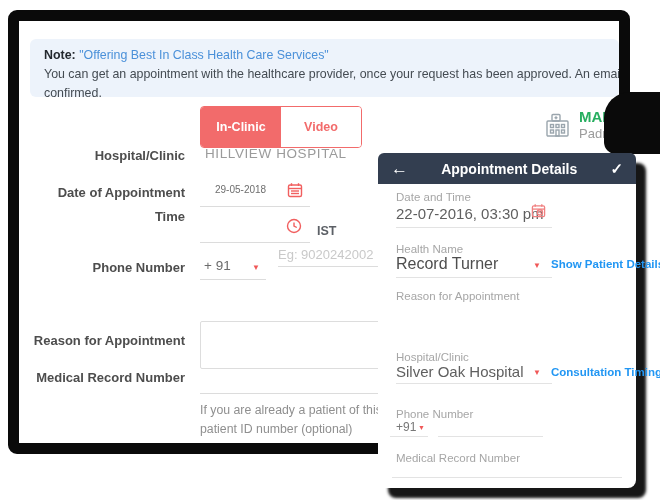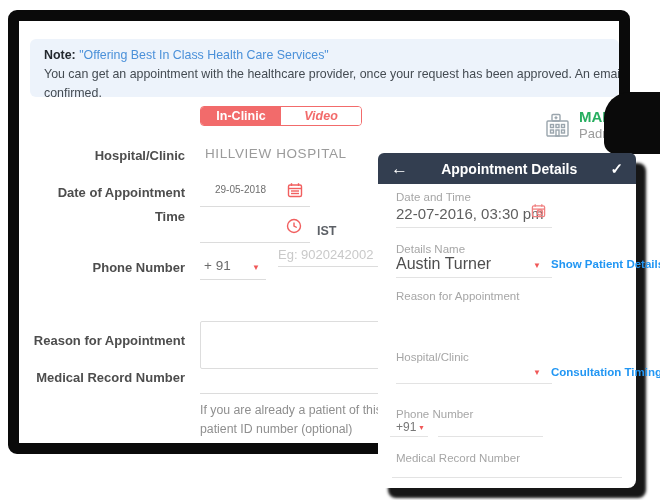--- a/index.html
+++ b/index.html
@@ -25,27 +25,27 @@
   .note-label { font-weight:700; color:#23282e; }
   .note-link { color:#4a90d9; text-decoration:none; }
   .note-body { white-space:nowrap; }
 
   .f-label {
     position:absolute; left:0; width:166px; text-align:right;
     font-size:13px; font-weight:700; color:#4d4d4d;
   }
 
   .seg-toggle {
-    position:absolute; left:181px; top:85px; width:162px; height:20px;
+    position:absolute; left:181px; top:85px; width:162px; height:42px;
     border:1px solid #f26b6b; border-radius:4px; display:flex; overflow:hidden; background:#fff;
   }
   .seg-btn { flex:1; display:flex; align-items:center; justify-content:center;
     font-size:12.5px; font-weight:600; cursor:pointer; }
   .seg-btn.sel { background:#f26b6b; color:#fff; }
-  .seg-btn.unsel { background:#fff; color:#f26b6b;font-style:italic; }
+  .seg-btn.unsel { background:#fff; color:#f26b6b; }
 
   .hospital-val { position:absolute; left:186px; top:125px; font-size:13.5px;
     color:#9b9b9b; letter-spacing:0.6px; }
   .date-val { position:absolute; left:196px; top:163px; font-size:10px; color:#6e6e6e; }
   .u-line { position:absolute; height:1px; background:#dcdcdc; }
   .icon-abs { position:absolute; }
   .ist { position:absolute; left:298px; top:203px; font-size:12.5px; font-weight:700; color:#5c6066; }
 
   .cc-text { position:absolute; left:185px; top:237px; font-size:13.5px; color:#6b6b6b; }
   .tri { color:#f05858; font-size:8px; line-height:8px; }
@@ -206,29 +206,30 @@
         <rect x="1.5" y="3" width="13" height="11.5" rx="1.5"></rect>
         <line x1="1.5" y1="6.5" x2="14.5" y2="6.5"></line>
         <line x1="4.5" y1="1.2" x2="4.5" y2="4"></line>
         <line x1="11.5" y1="1.2" x2="11.5" y2="4"></line>
         <circle cx="9.5" cy="10" r="2.8"></circle>
         <polyline points="9.5,8.6 9.5,10 10.7,10.7"></polyline>
       </svg>
     </span>
     <div class="m-uline" style="left:18px; top:74px; width:156px;"></div>
 
-    <div class="m-label" style="top:90px;">Details Name</div>
-    <div class="m-value" style="top:102px; font-size:16px; color:#4e4e4e;">Austin Turner</div>
+    <div class="m-label" style="top:90px;">Health Name</div>
+    <div class="m-value" style="top:102px; font-size:16px; color:#4e4e4e;">Record Turner</div>
     <span class="tri tri-abs" style="left:155px; top:109px;">▼</span>
     <div class="m-uline" style="left:18px; top:124px; width:156px;"></div>
     <a class="m-link" href="#" style="left:173px; top:105px;">Show Patient Details</a>
 
     <div class="m-label" style="top:137px;">Reason for Appointment</div>
 
     <div class="m-label" style="top:198px;">Hospital/Clinic</div>
+    <div class="m-value" style="top:210px; font-size:15px;">Silver Oak Hospital</div>
     <span class="tri tri-abs" style="left:155px; top:216px;">▼</span>
     <div class="m-uline" style="left:18px; top:230px; width:156px;"></div>
     <a class="m-link" href="#" style="left:173px; top:213px;">Consultation Timings</a>
 
     <div class="m-label" style="top:255px;">Phone Number</div>
     <div class="m-value" style="top:267px; font-size:12px; color:#777;">+91</div>
     <span class="tri tri-abs" style="left:40px; top:271px; font-size:7px;">▼</span>
     <div class="m-uline" style="left:12px; top:283px; width:38px;"></div>
     <div class="m-uline" style="left:60px; top:283px; width:105px;"></div>
 

